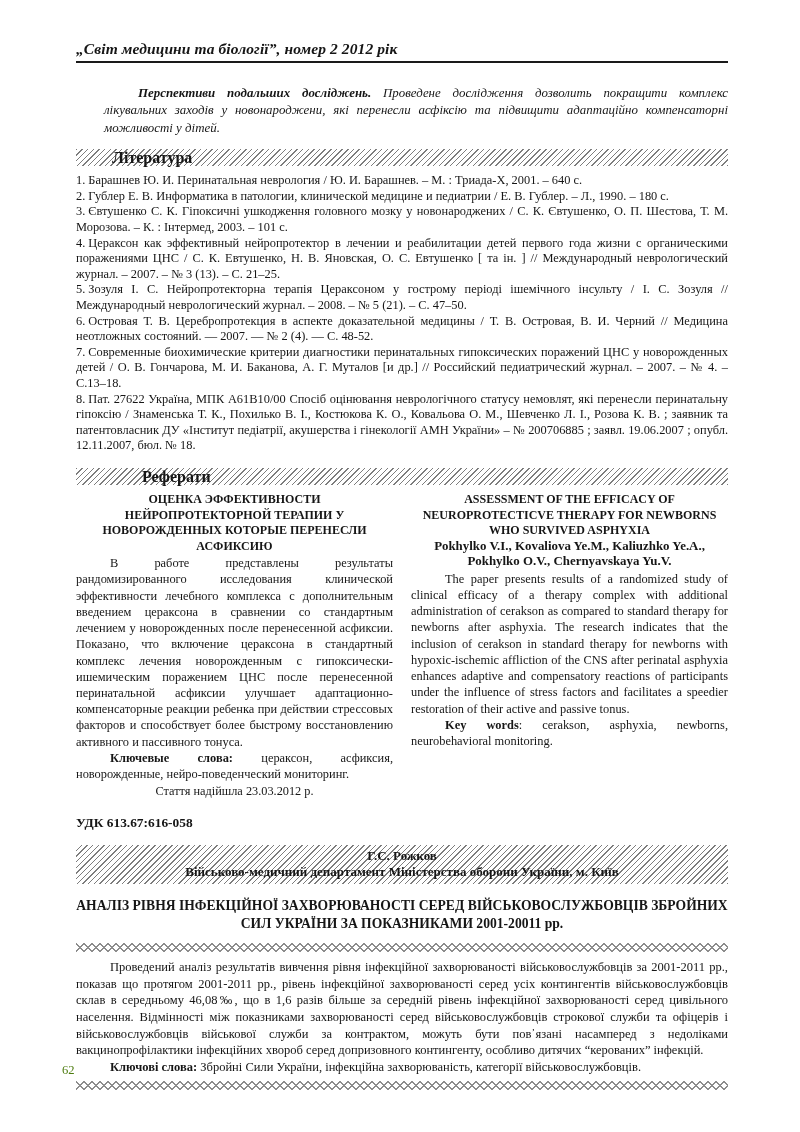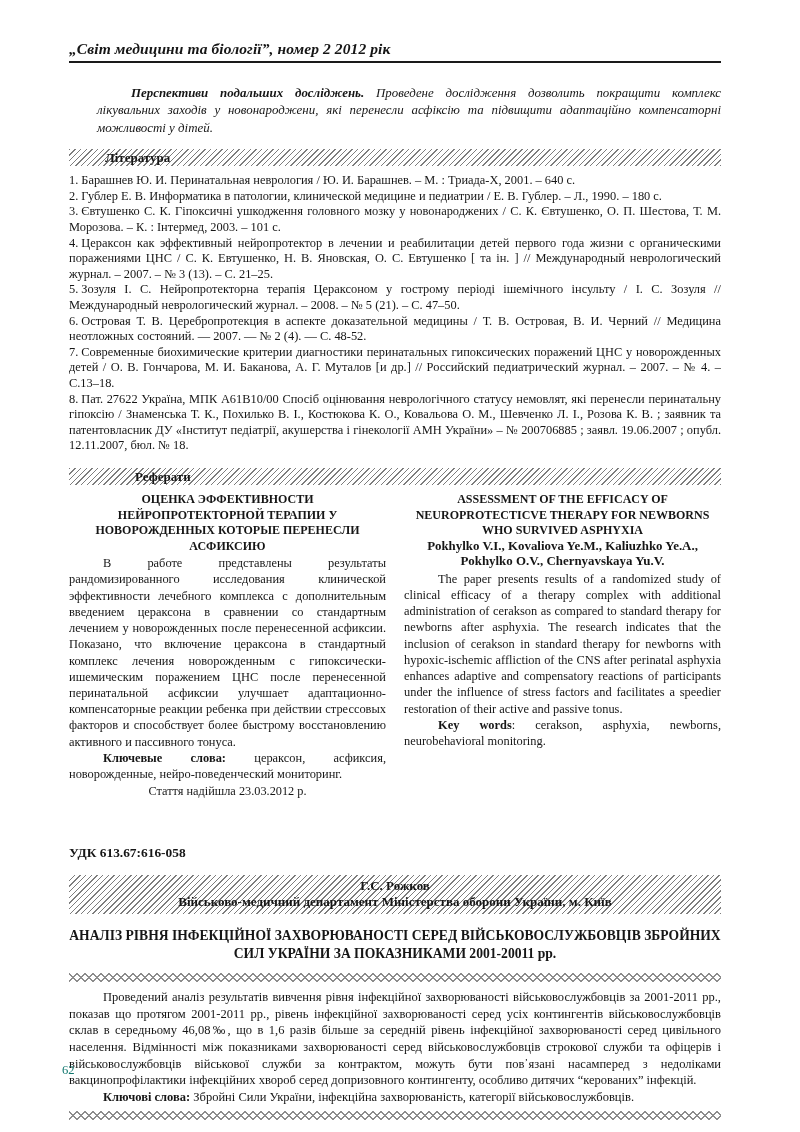--- a/index.html
+++ b/index.html
@@ -19,21 +19,21 @@
   .page {
     position: relative;
     width: 800px;
     height: 1132px;
     padding: 0;
     box-sizing: border-box;
   }
 
   .content {
     position: absolute;
-    left: 69px;
+    left: 76px;
     top: 40px;
     width: 652px;
   }
 
   
   .runhead {
     font-style: italic;
     font-weight: bold;
     font-size: 15.5px;
     letter-spacing: 0.1px;
@@ -69,21 +69,21 @@
     background-color: #ffffff;
     background-image: repeating-linear-gradient(
         -45deg,
         #7d7d7d 0px, #7d7d7d 1px,
         #ffffff 1px, #ffffff 4px);
     display: flex;
     align-items: center;
   }
   .bar .bar-label {
     font-weight: bold;
-    font-size: 13px;
+    font-size: 16px;
     padding: 0 6px;
     margin-left: 30px;
     background: transparent;
     line-height: 17px;
     white-space: nowrap;
   }
 
   .bar-block {
     background-color: #ffffff;
     background-image: repeating-linear-gradient(
@@ -162,21 +162,21 @@
   .recv {
     font-size: 12.3px;
     text-align: center;
     margin-top: 2px;
   }
 
   
   .udk {
     font-weight: bold;
     font-size: 13.4px;
-    margin-top: 46px;
+    margin-top: 16px;
     margin-bottom: 14px;
   }
   .art-title {
     font-weight: bold;
     font-size: 13.6px;
     line-height: 18px;
     text-align: center;
     margin-top: 13px;
     margin-bottom: 10px;
   }
@@ -186,21 +186,21 @@
   }
   .summary .kw { margin-top: 0; }
   .summary .kw b { font-weight: bold; }
 
   
   .pageno {
     position: absolute;
     left: 62px;
     top: 1063px;
     font-size: 12.6px;
-    color: #0f766e;
+    color: #4d7c0f;
   }
 </style>
 </head>
 <body>
 
 <div class="page">
   <div class="content">
 
     <div class="runhead">„Світ медицини та біології”, номер 2 2012 рік</div>
 

